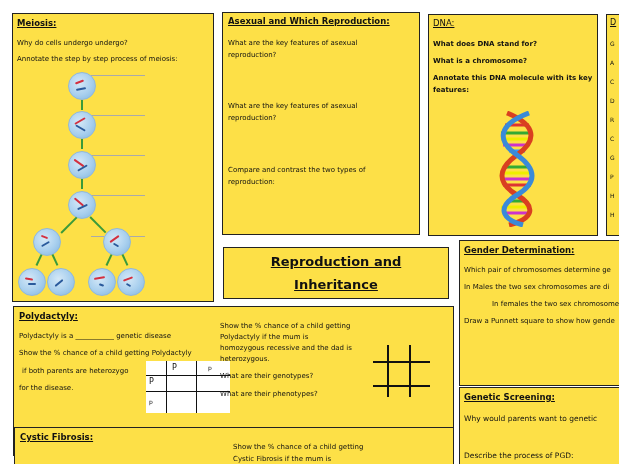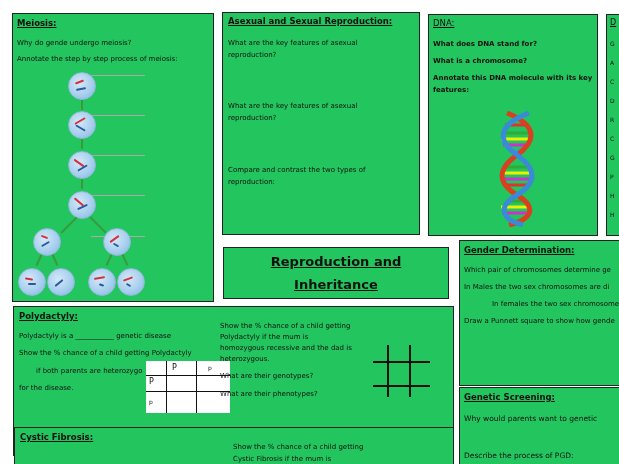--- a/index.html
+++ b/index.html
@@ -1,39 +1,39 @@
 <!DOCTYPE html>
 <html><head>
 <meta charset="utf-8">
 <style>
   html, body { margin:0; padding:0; }
   body {
     width:619px; height:464px; overflow:hidden; background:#ffffff; position:relative;
     font-family: "DejaVu Sans", sans-serif; color:#111;
   }
-  .box { position:absolute; border:1px solid #222; background:#22c55e; box-sizing:border-box; overflow:hidden; }
+  .box { position:absolute; border:1px solid #222; background:#fde047; box-sizing:border-box; overflow:hidden; }
   .title { font-size:8.5px; font-weight:bold; text-decoration:underline; margin:0; position:absolute; white-space:nowrap; }
   .t { position:absolute; font-size:7px; white-space:nowrap; line-height:10px; }
   .tb { font-weight:bold; }
   .line { position:absolute; background:#111; }
   .cell { position:absolute; border-radius:50%;
     background: radial-gradient(circle at 40% 38%, #d4e8f7 0%, #a8cfee 55%, #7fb4e0 100%);
     border:1px solid #8fb8dc; }
   .chr { position:absolute; height:2px; border-radius:1px; }
   .red { background:#d33040; }
   .blue { background:#2a5a9c; }
   .arrow-v { position:absolute; width:1.5px; background:#3a9a3a; }
   .annot-line { position:absolute; height:1px; background:#aaa; }
 </style>
 </head>
 <body>
 
 <div class="box" style="left:12px;top:13px;width:202px;height:289px;">
   <div class="title" style="left:4px;top:4px;">Meiosis:</div>
-  <div class="t" style="left:4px;top:24px;">Why do gende undergo meiosis?</div>
+  <div class="t" style="left:4px;top:24px;">Why do cells undergo undergo?</div>
   <div class="t" style="left:4px;top:40px;">Annotate the step by step process of meiosis:</div>
   <div style="position:absolute;left:0;top:0;width:202px;height:289px;">
 
     <div class="annot-line" style="left:78px;top:61px;width:54px;"></div>
     <div class="annot-line" style="left:78px;top:101px;width:54px;"></div>
     <div class="annot-line" style="left:78px;top:141px;width:54px;"></div>
     <div class="annot-line" style="left:78px;top:181px;width:54px;"></div>
     <div class="annot-line" style="left:78px;top:222px;width:54px;"></div>
 
     <div class="cell" style="left:55px;top:58px;width:26px;height:26px;"></div>
@@ -74,21 +74,21 @@
     <div class="cell" style="left:75px;top:254px;width:26px;height:26px;"></div>
     <div class="chr red" style="left:81px;top:263px;width:11px;transform:rotate(-10deg);"></div>
     <div class="chr blue" style="left:86px;top:270px;width:5px;transform:rotate(20deg);"></div>
     <div class="cell" style="left:104px;top:254px;width:26px;height:26px;"></div>
     <div class="chr red" style="left:110px;top:264px;width:10px;transform:rotate(-20deg);"></div>
     <div class="chr blue" style="left:113px;top:270px;width:5px;transform:rotate(30deg);"></div>
   </div>
 </div>
 
 <div class="box" style="left:222px;top:12px;width:198px;height:223px;">
-  <div class="title" style="left:5px;top:3px;">Asexual and Sexual Reproduction:</div>
+  <div class="title" style="left:5px;top:3px;">Asexual and Which Reproduction:</div>
   <div class="t" style="left:5px;top:25px;">What are the key features of asexual</div>
   <div class="t" style="left:5px;top:37px;">reproduction?</div>
   <div class="t" style="left:5px;top:88px;">What are the key features of asexual</div>
   <div class="t" style="left:5px;top:100px;">reproduction?</div>
   <div class="t" style="left:5px;top:152px;">Compare and contrast the two types of</div>
   <div class="t" style="left:5px;top:164px;">reproduction:</div>
 </div>
 
 <div class="box" style="left:428px;top:14px;width:170px;height:222px;">
   <div class="title" style="left:4px;top:3px;font-weight:normal;">DNA:</div>
@@ -140,21 +140,21 @@
   <div class="t" style="left:4px;top:24px;">Which pair of chromosomes determine ge</div>
   <div class="t" style="left:4px;top:41px;">In Males the two sex chromosomes are di</div>
   <div class="t" style="left:4px;top:58px;padding-left:28px;">In females the two sex chromosomes are</div>
   <div class="t" style="left:4px;top:75px;">Draw a Punnett square to show how gende</div>
 </div>
 
 <div class="box" style="left:13px;top:306px;width:441px;height:150px;">
   <div class="title" style="left:5px;top:4px;">Polydactyly:</div>
   <div class="t" style="left:5px;top:24px;">Polydactyly is a ___________ genetic disease</div>
   <div class="t" style="left:5px;top:41px;">Show the % chance of a child getting Polydactyly</div>
-  <div class="t" style="left:22px;top:59px;">if both parents are heterozygo</div>
+  <div class="t" style="left:8px;top:59px;">if both parents are heterozygo</div>
   <div class="t" style="left:5px;top:76px;">for the disease.</div>
 
   <div style="position:absolute;left:132px;top:54px;width:84px;height:52px;background:#fff;">
     <div class="line" style="left:20px;top:0;width:1px;height:52px;"></div>
     <div class="line" style="left:50px;top:0;width:1px;height:52px;"></div>
     <div class="line" style="left:0;top:14px;width:84px;height:1px;"></div>
     <div class="line" style="left:0;top:30px;width:84px;height:1px;"></div>
     <div class="t" style="left:26px;top:2px;font-size:8px;">P</div>
     <div class="t" style="left:62px;top:2px;font-size:6px;">p</div>
     <div class="t" style="left:3px;top:16px;font-size:8px;">P</div>

